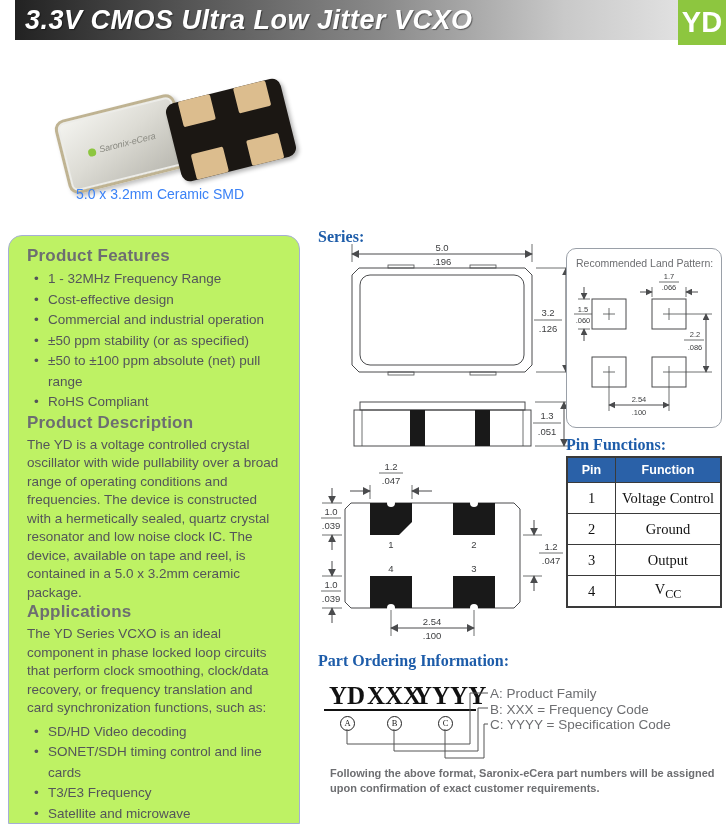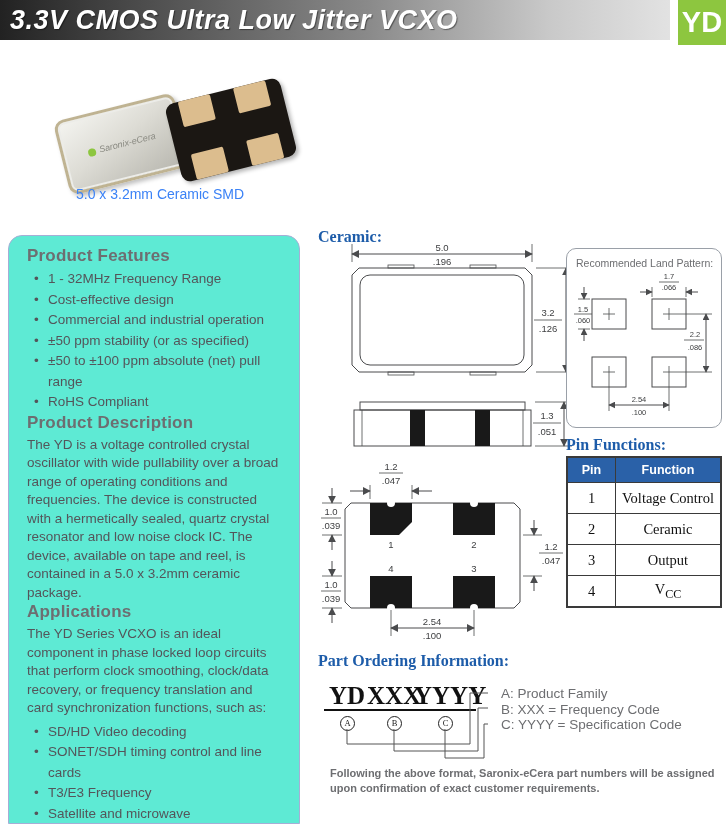--- a/index.html
+++ b/index.html
@@ -1,20 +1,20 @@
 <!DOCTYPE html>
 <html><head>
 <meta charset="utf-8">
 <style>
   html,body{margin:0;padding:0;background:#fff;}
   .canvas{position:relative;width:726px;height:824px;background:#fff;overflow:hidden;
           font-family:"Liberation Sans",sans-serif;}
 
   
-  .hdr{position:absolute;left:0;top:0;width:670px;height:40px;
+  .hdr{position:absolute;left:15px;top:0;width:670px;height:40px;
        background:linear-gradient(to right,#222 0%,#4e4e4e 22%,#8a8a8a 55%,#c9c9c9 82%,#e2e2e2 100%);}
   .hdr-title{color:#fff;font-size:27px;font-weight:bold;font-style:italic;line-height:40px;
              padding-left:10px;letter-spacing:.5px;text-shadow:1px 1px 1px rgba(0,0,0,.45);white-space:nowrap;}
   .logo{position:absolute;right:0;top:0;width:48px;height:45px;background:#8dc63f;color:#fff;
         font-weight:bold;font-size:29px;line-height:45px;text-align:center;}
 
   
   .photo{position:absolute;left:50px;top:78px;width:230px;height:112px;}
   .chip-top{position:absolute;left:10px;top:28px;width:118px;height:70px;border-radius:10px;
             transform:rotate(-14deg);border:3px solid #bfb392;
@@ -28,21 +28,21 @@
                transform:rotate(-14deg);background:#1b1713;
                box-shadow:2px 3px 4px rgba(0,0,0,.3);}
   .pad{position:absolute;width:33px;height:26px;background:#dcbd8e;border-radius:2px;}
   .pad.p1{left:14px;top:0;} .pad.p2{right:14px;top:0;}
   .pad.p3{right:14px;bottom:0;} .pad.p4{left:14px;bottom:0;}
   .photo-caption{position:absolute;left:30px;top:186px;width:260px;text-align:center;
                  font-size:14px;color:#3b82f6;}
 
   
   .panel{position:absolute;left:8px;top:235px;width:292px;height:589px;box-sizing:border-box;
-         background:#5eead4;border:1px solid #a6aed6;border-radius:14px 14px 0 0;
+         background:#bef264;border:1px solid #a6aed6;border-radius:14px 14px 0 0;
          padding:10px 12px 0 18px;}
   .panel h2{margin:0;font-size:17px;font-weight:bold;color:#6d6e71;letter-spacing:.2px;}
   .panel p{margin:3px 6px 0 0;font-size:13.5px;line-height:18.5px;color:#54555a;}
   .blist{list-style:none;margin:3px 5px 0;padding:0;font-size:13.5px;color:#54555a;}
   .blist li{position:relative;padding-left:16px;line-height:20.5px;}
   .blist.apps li{line-height:20.5px;}
   .blist li::before{content:"\2022";position:absolute;left:2px;}
   .mt8{margin-top:8px;} .mt4{margin-top:4px;}
 
   
@@ -72,21 +72,21 @@
   .order{position:absolute;left:318px;top:652px;width:404px;height:160px;}
   .order-head{position:absolute;left:0;top:0;font-family:Liberation Serif, serif;
               font-weight:bold;color:#1d5ca9;font-size:16px;}
   .code-part{position:absolute;top:30px;text-align:center;font-family:"Liberation Serif",serif;
              font-weight:bold;font-size:25px;line-height:27px;color:#111;
              border-bottom:2.5px solid #111;}
   .cp-a{left:6px;width:46px;} .cp-b{left:48px;width:56px;} .cp-c{left:96px;width:62px;}
   .mark{position:absolute;top:64px;width:13px;height:13px;border:1px solid #222;border-radius:50%;
         font-family:"Liberation Serif",serif;font-size:8.5px;line-height:13px;text-align:center;color:#222;}
   .mk-a{left:22px;} .mk-b{left:69px;} .mk-c{left:120px;}
-  .legend{position:absolute;left:172px;top:34px;font-size:13.5px;line-height:15.5px;color:#6d6e71;margin-left:11px;}
+  .legend{position:absolute;left:172px;top:34px;font-size:13.5px;line-height:15.5px;color:#6d6e71;}
   .order-note{position:absolute;left:12px;top:114px;width:402px;font-size:11px;line-height:15px;color:#6d6e71;font-weight:bold;}
   .order-lines{position:absolute;left:0;top:0;width:404px;height:160px;}
 </style>
 </head>
 <body>
 
 <div class="canvas">
 
   <div class="hdr">
     <div class="hdr-title">3.3V CMOS Ultra Low Jitter VCXO</div>
@@ -122,21 +122,21 @@
     <p>The YD Series VCXO is an ideal component in phase locked loop circuits that perform clock smoothing, clock/data recovery, or frequency translation and card synchronization functions, such as:</p>
     <ul class="blist apps mt4">
       <li>SD/HD Video decoding</li>
       <li>SONET/SDH timing control and line cards</li>
       <li>T3/E3 Frequency</li>
       <li>Satellite and microwave communications</li>
 
     </ul>
   </div>
 
-  <div class="bhead" style="left:318px;top:228px;">Ceramic:</div>
+  <div class="bhead" style="left:318px;top:228px;">Series:</div>
 
   <svg class="draw" style="left:330px;top:240px;" width="250" height="140" viewBox="0 0 250 140">
     <defs>
       <marker id="a1" viewBox="0 0 10 10" refX="9" refY="5" markerWidth="8" markerHeight="8" orient="auto-start-reverse">
         <path d="M0,0L10,5L0,10z" fill="#4a4b4d"></path>
       </marker>
     </defs>
     <line class="thin" x1="22" y1="4" x2="22" y2="22"></line>
     <line class="thin" x1="202" y1="4" x2="202" y2="22"></line>
     <line class="ln" x1="22" y1="14" x2="202" y2="14" marker-start="url(#a1)" marker-end="url(#a1)"></line>
@@ -286,21 +286,21 @@
         <tr>
       <th class="colpin">Pin</th>
       <th>Function</th>
     </tr>
     <tr>
       <td>1</td>
       <td>Voltage Control</td>
     </tr>
     <tr>
       <td>2</td>
-      <td>Ceramic</td>
+      <td>Ground</td>
     </tr>
     <tr>
       <td>3</td>
       <td>Output</td>
     </tr>
     <tr>
       <td>4</td>
       <td><span>V</span><sub>CC</sub></td>
     </tr>
   </tbody>

